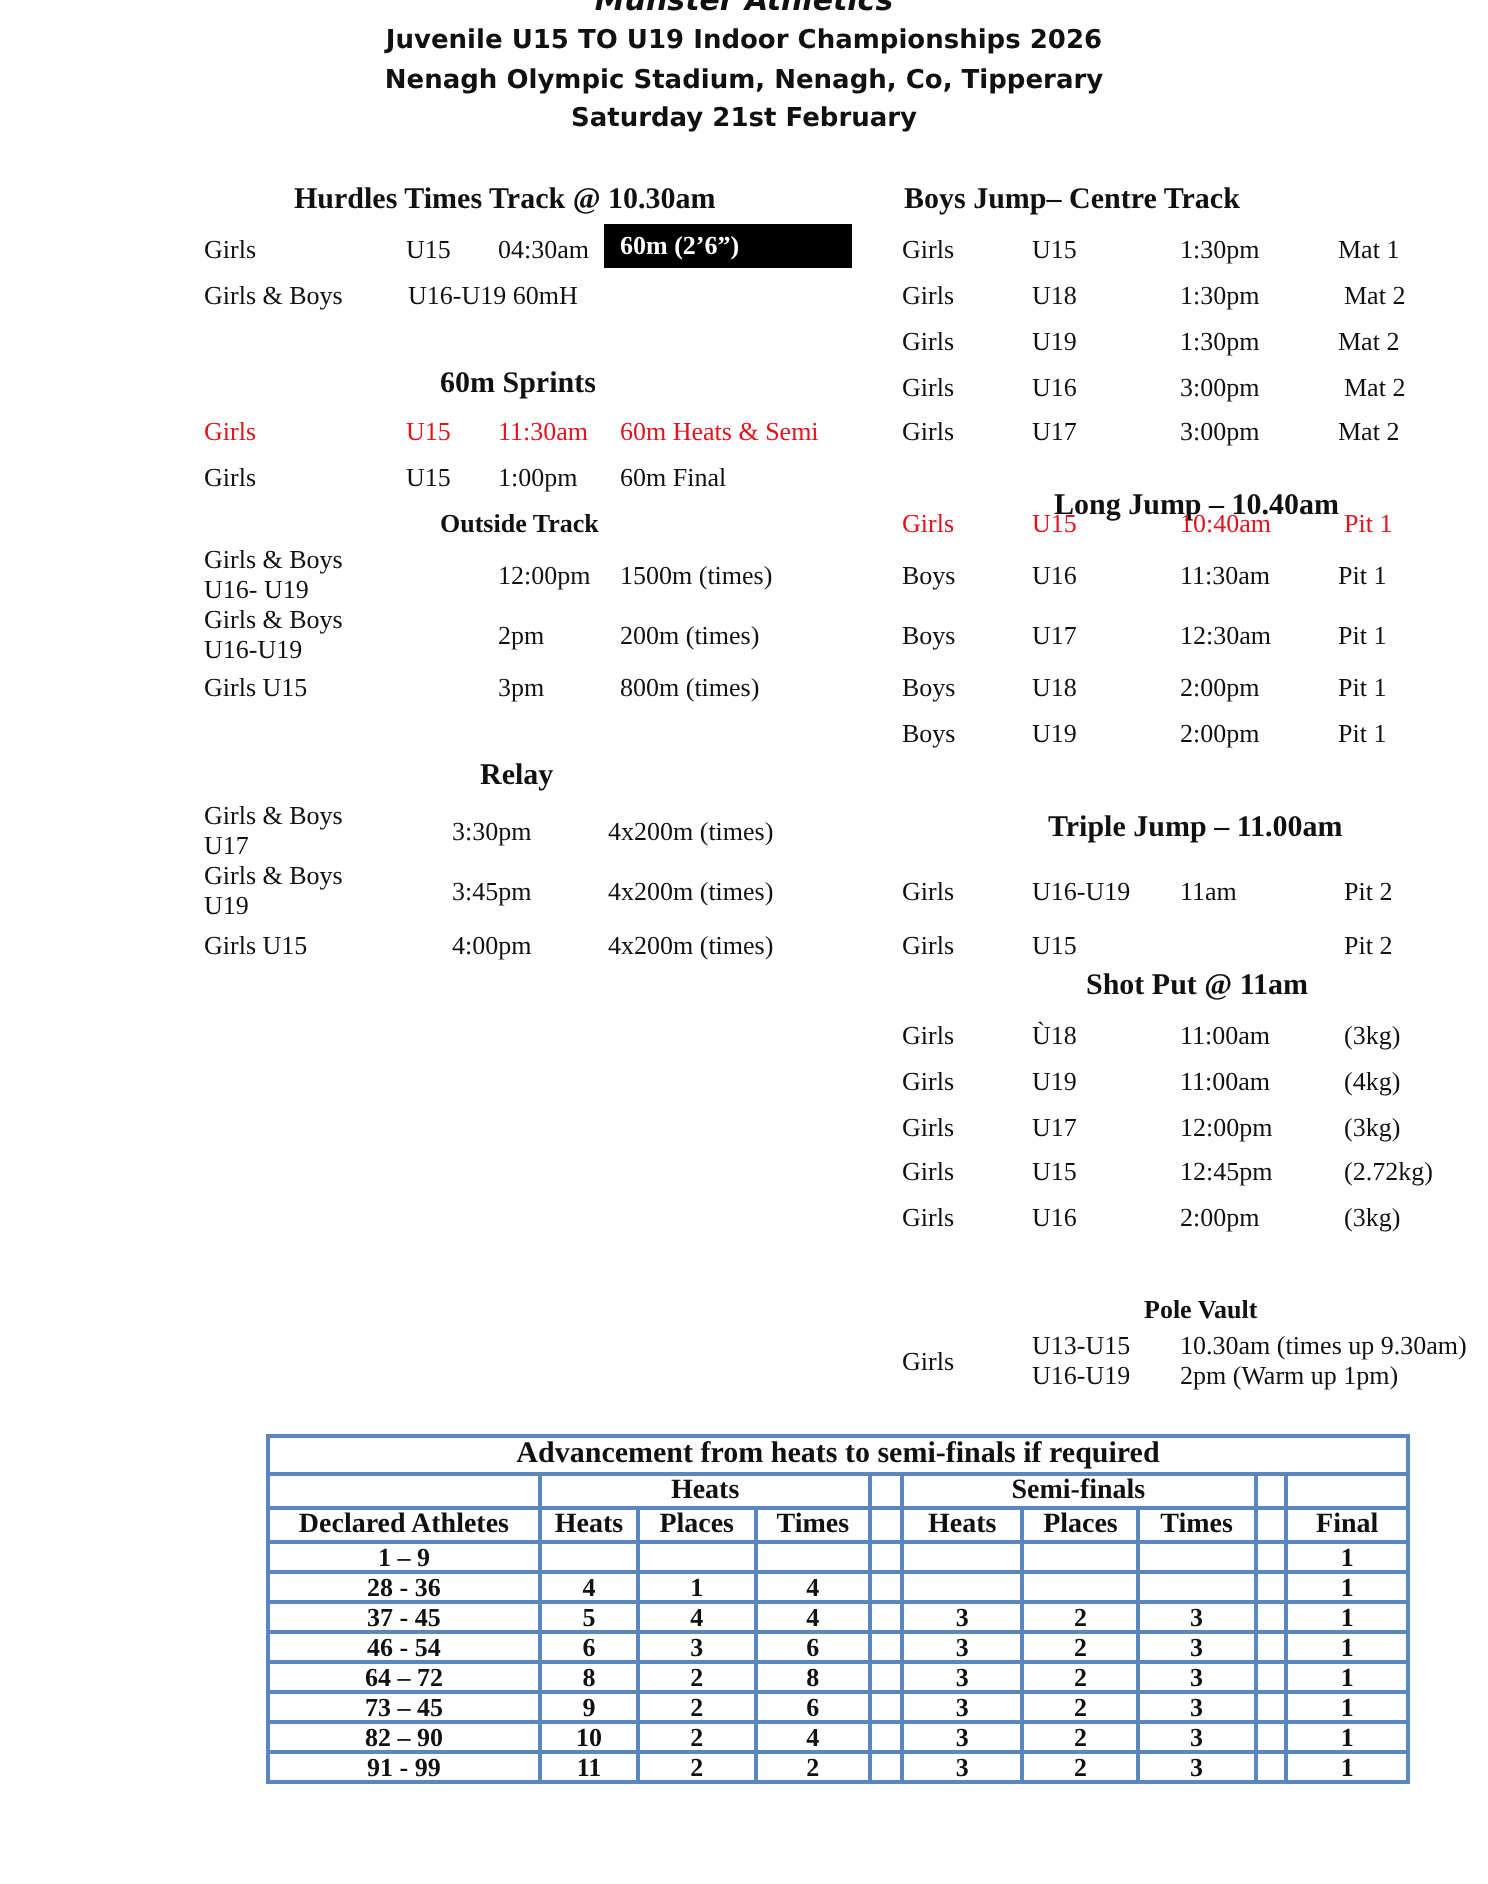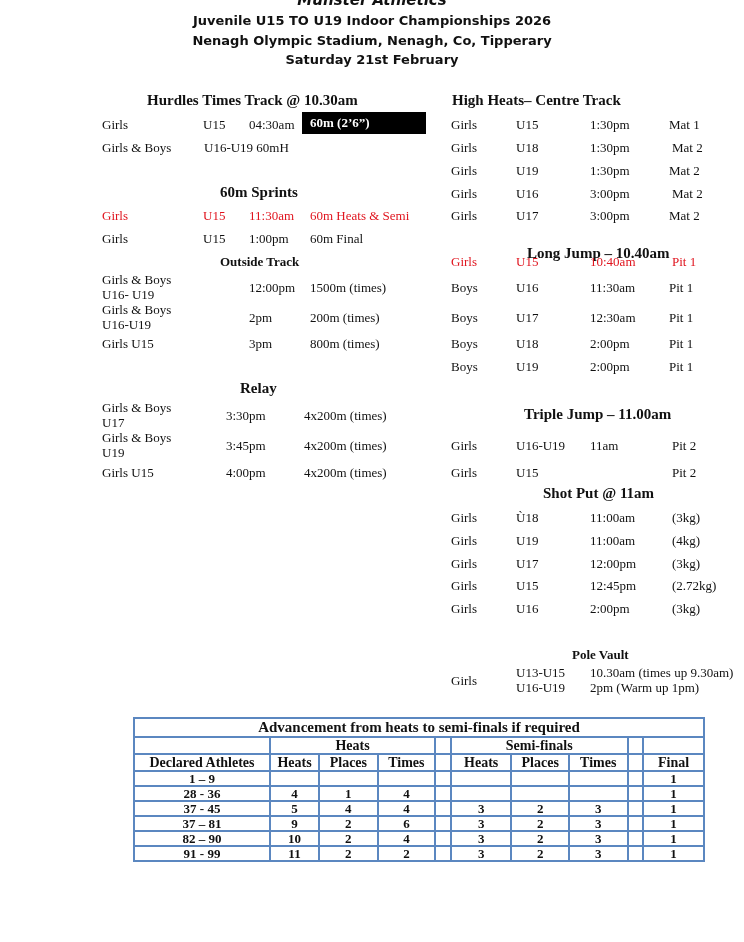--- a/index.html
+++ b/index.html
@@ -92,21 +92,21 @@
     <span class="abs" style="left:304px;top:438px">4x200m (times)</span>
   </div>
   <div>
     <span class="abs" style="left:102px;top:465px">Girls U15</span>
     <span class="abs" style="left:226px;top:465px">4:00pm</span>
     <span class="abs" style="left:304px;top:465px">4x200m (times)</span>
   </div>
 </div>
 
 <div>
-  <div class="h" style="left:452px;top:92px">High Heats– Centre Track</div>
+  <div class="h" style="left:452px;top:92px">Boys Jump– Centre Track</div>
   <div>
     <span class="abs" style="left:451px;top:117px">Girls</span>
     <span class="abs" style="left:516px;top:117px">U15</span>
     <span class="abs" style="left:590px;top:117px">1:30pm</span>
     <span class="abs" style="left:669px;top:117px">Mat 1</span>
   </div>
   <div>
     <span class="abs" style="left:451px;top:140px">Girls</span>
     <span class="abs" style="left:516px;top:140px">U18</span>
     <span class="abs" style="left:590px;top:140px">1:30pm</span>
@@ -298,21 +298,45 @@
         <td>4</td>
         <td>4</td>
         <td></td>
         <td>3</td>
         <td>2</td>
         <td>3</td>
         <td></td>
         <td>1</td>
       </tr>
       <tr>
-        <td>37 – 81</td>
+        <td>46 - 54</td>
+        <td>6</td>
+        <td>3</td>
+        <td>6</td>
+        <td></td>
+        <td>3</td>
+        <td>2</td>
+        <td>3</td>
+        <td></td>
+        <td>1</td>
+      </tr>
+      <tr>
+        <td>64 – 72</td>
+        <td>8</td>
+        <td>2</td>
+        <td>8</td>
+        <td></td>
+        <td>3</td>
+        <td>2</td>
+        <td>3</td>
+        <td></td>
+        <td>1</td>
+      </tr>
+      <tr>
+        <td>73 – 45</td>
         <td>9</td>
         <td>2</td>
         <td>6</td>
         <td></td>
         <td>3</td>
         <td>2</td>
         <td>3</td>
         <td></td>
         <td>1</td>
       </tr>

